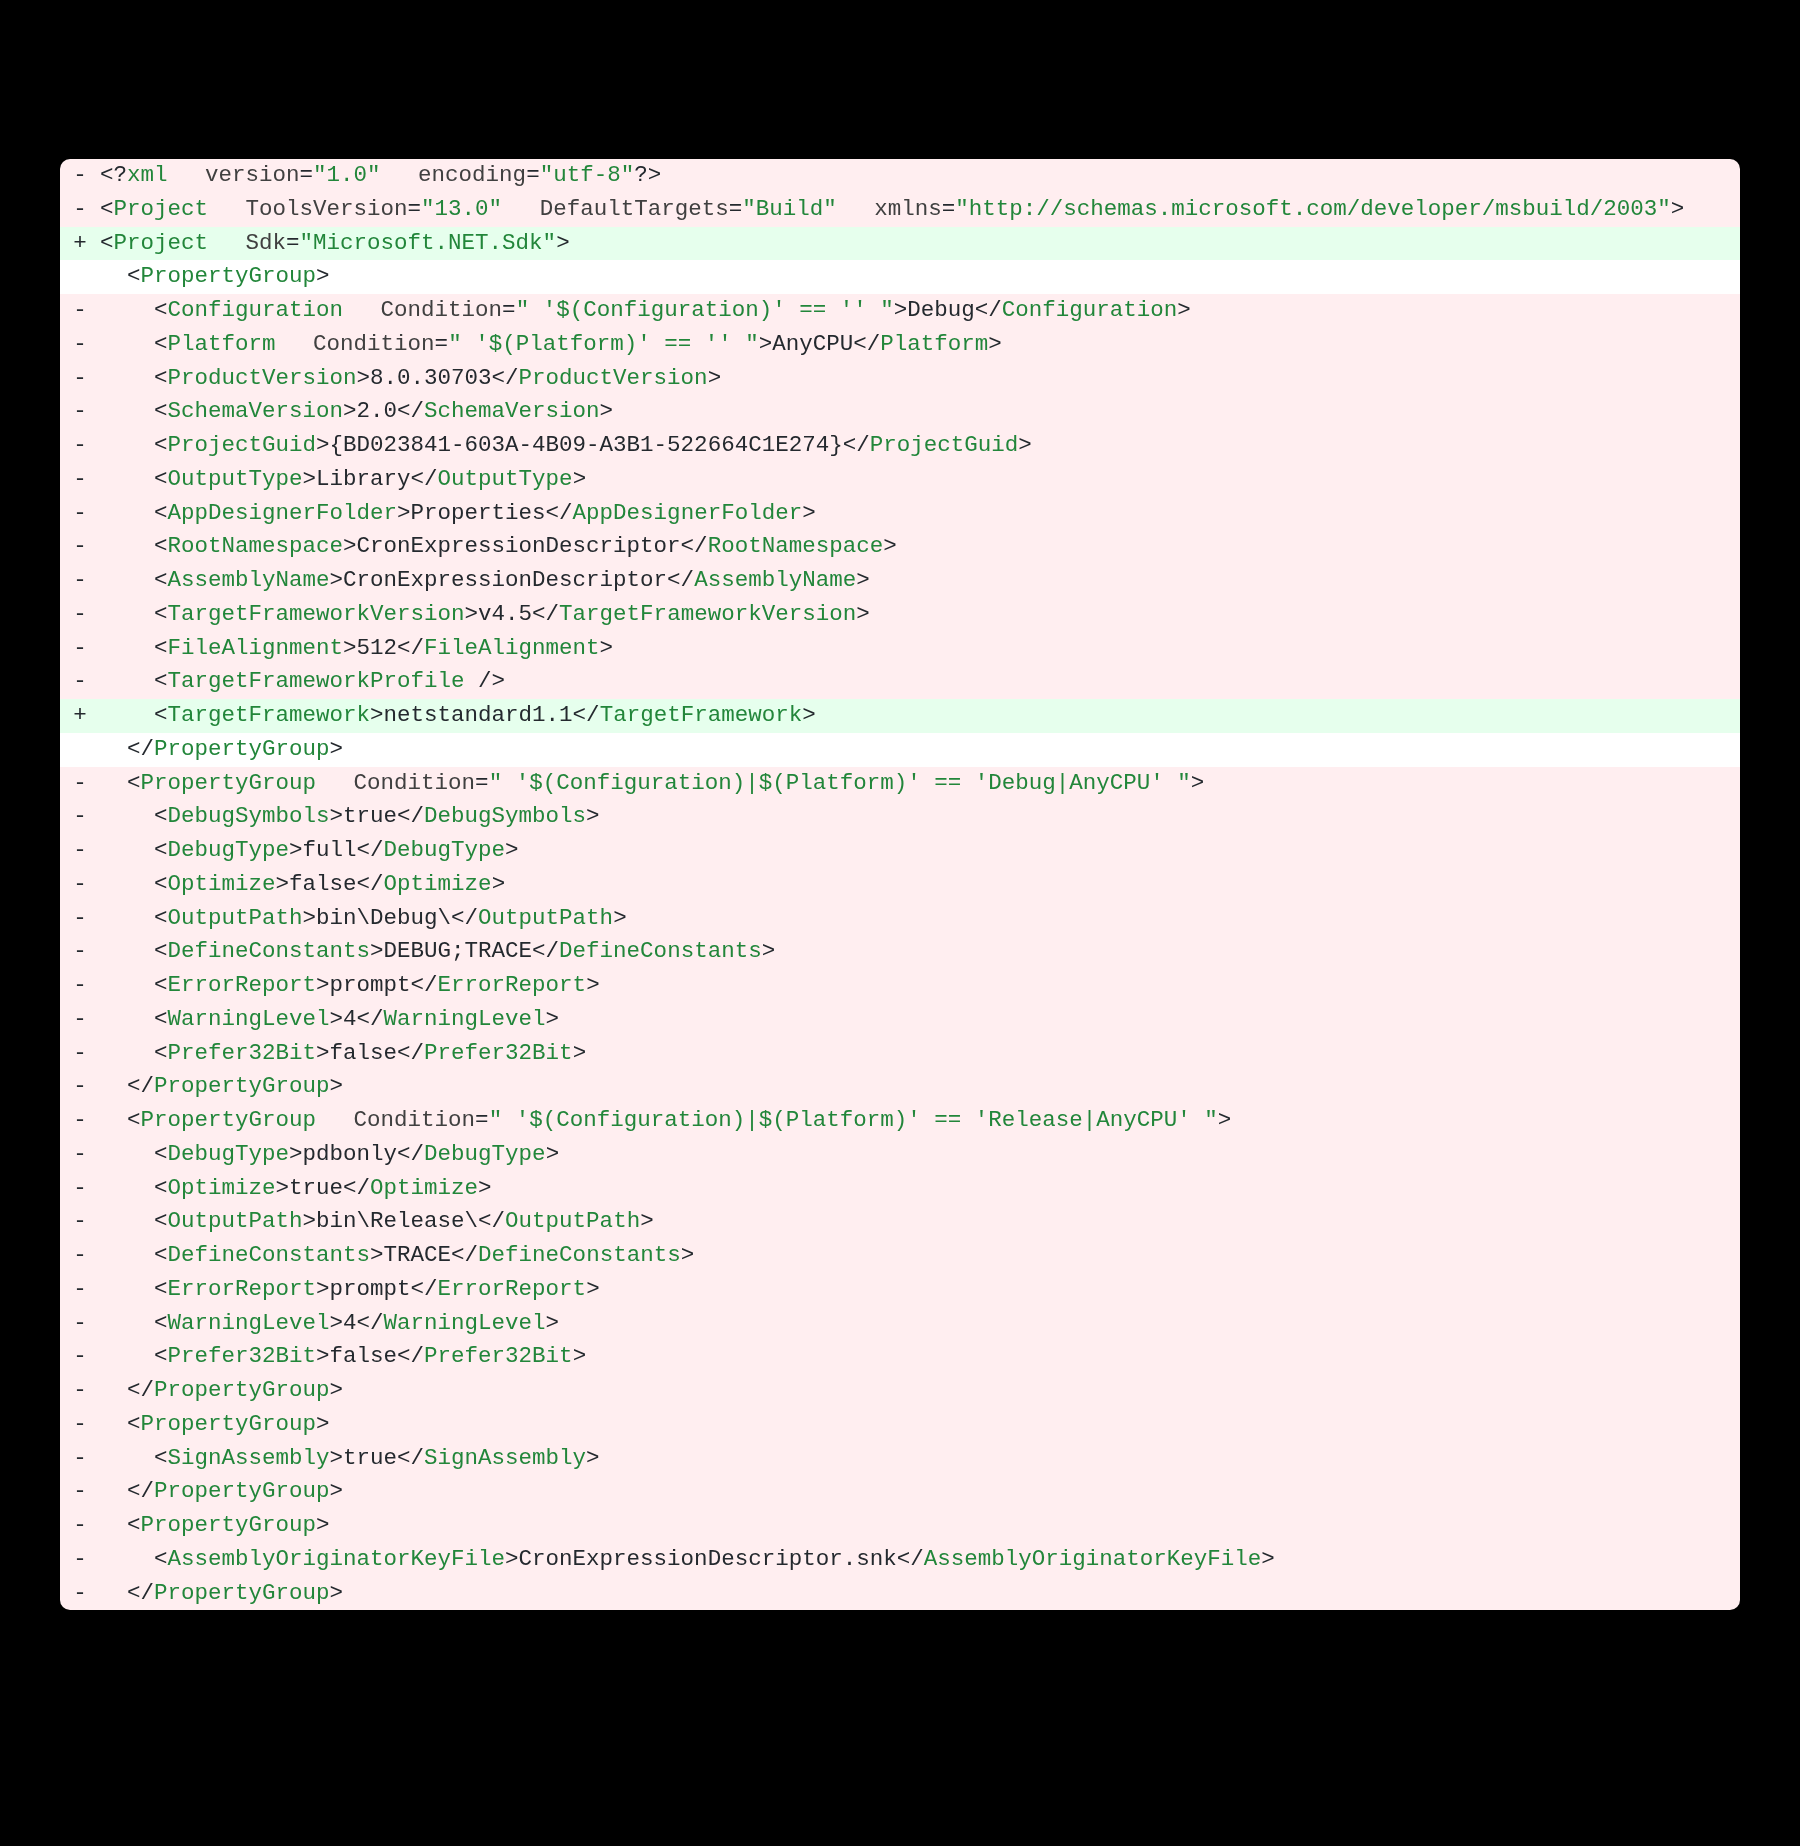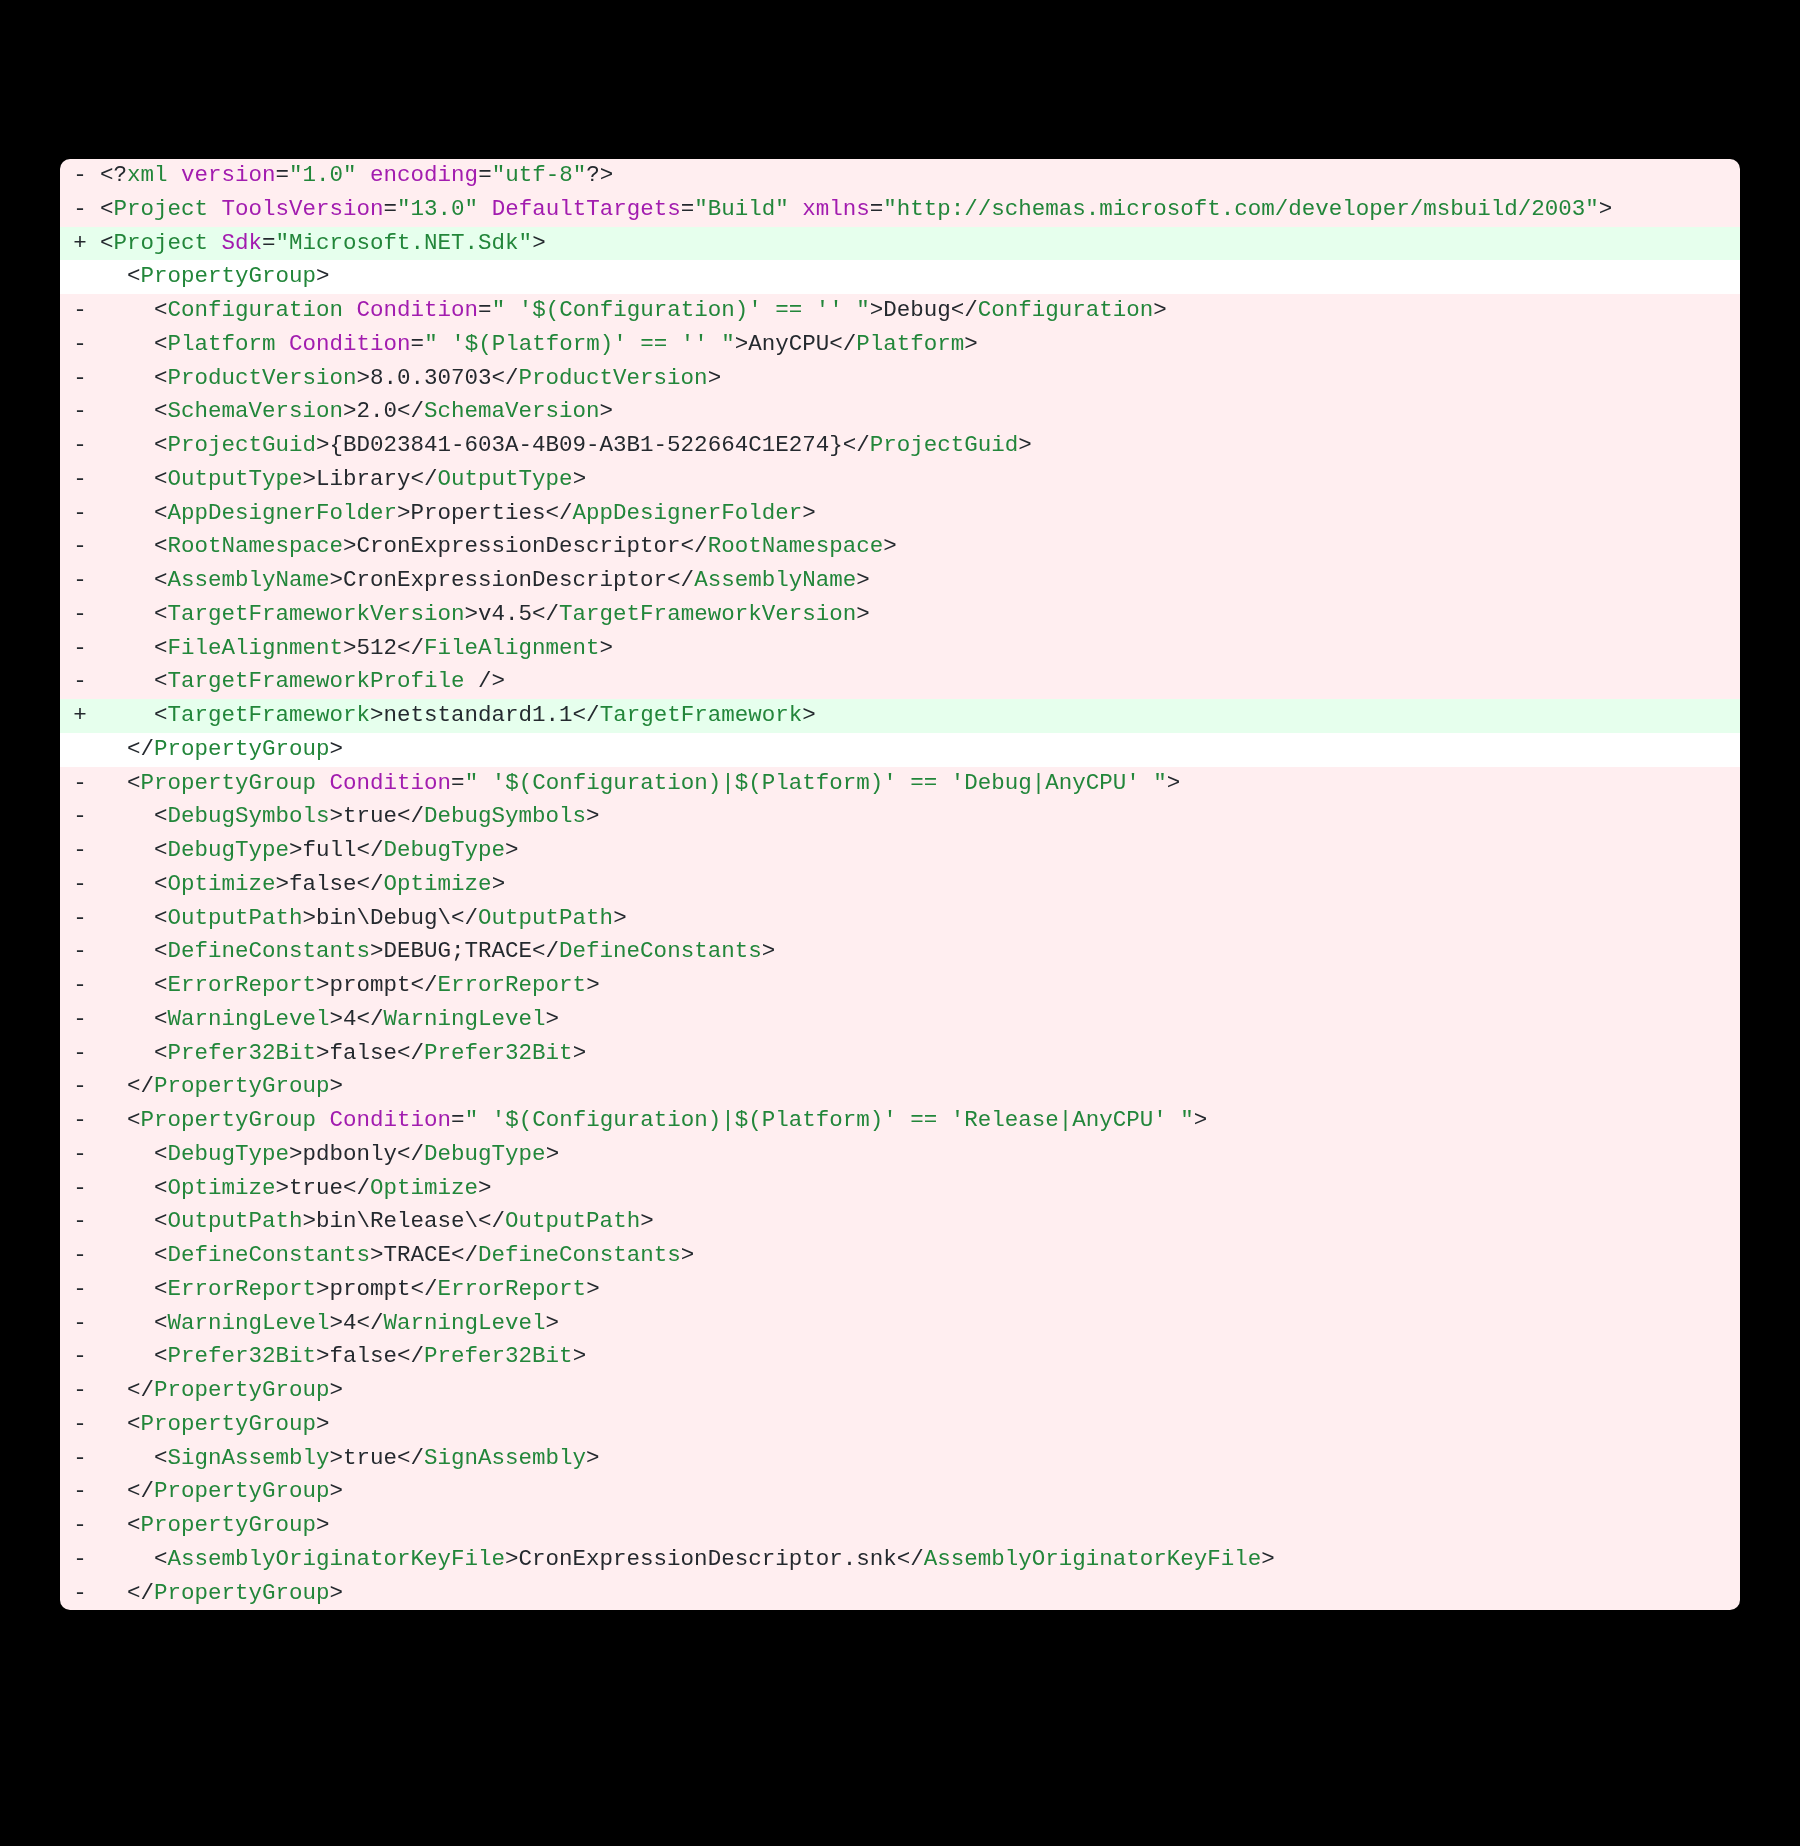--- a/index.html
+++ b/index.html
@@ -27,21 +27,21 @@
     flex: 0 0 40px;
     text-align: center;
     color: #24292e;
     user-select: none;
   }
   .code {
     flex: 1;
     color: #24292e;
   }
   .tag   { color: #22863a; }   
-  .attr  { color: #a21caf; }   
+  .attr  { color: #404040; margin-left: 24px; }   
 </style>
 </head>
 <body>
 
 
 
 <div class="diff-container" id="diff-root"><div class="line removed"><span class="gutter">-</span><span class="code"><span></span><span>&lt;?</span><span class="tag">xml</span><span> </span><span class="attr">version</span><span>=</span><span class="tag">"1.0"</span><span> </span><span class="attr">encoding</span><span>=</span><span class="tag">"utf-8"</span><span>?&gt;</span></span></div><div class="line removed"><span class="gutter">-</span><span class="code"><span></span><span>&lt;</span><span class="tag">Project</span><span> </span><span class="attr">ToolsVersion</span><span>=</span><span class="tag">"13.0"</span><span> </span><span class="attr">DefaultTargets</span><span>=</span><span class="tag">"Build"</span><span> </span><span class="attr">xmlns</span><span>=</span><span class="tag">"http://schemas.microsoft.com/developer/msbuild/2003"</span><span>&gt;</span></span></div><div class="line added"><span class="gutter">+</span><span class="code"><span></span><span>&lt;</span><span class="tag">Project</span><span> </span><span class="attr">Sdk</span><span>=</span><span class="tag">"Microsoft.NET.Sdk"</span><span>&gt;</span></span></div><div class="line context"><span class="gutter"> </span><span class="code"><span>  </span><span>&lt;</span><span class="tag">PropertyGroup</span><span>&gt;</span></span></div><div class="line removed"><span class="gutter">-</span><span class="code"><span>    </span><span>&lt;</span><span class="tag">Configuration</span><span> </span><span class="attr">Condition</span><span>=</span><span class="tag">" '$(Configuration)' == '' "</span><span>&gt;Debug&lt;/</span><span class="tag">Configuration</span><span>&gt;</span></span></div><div class="line removed"><span class="gutter">-</span><span class="code"><span>    </span><span>&lt;</span><span class="tag">Platform</span><span> </span><span class="attr">Condition</span><span>=</span><span class="tag">" '$(Platform)' == '' "</span><span>&gt;AnyCPU&lt;/</span><span class="tag">Platform</span><span>&gt;</span></span></div><div class="line removed"><span class="gutter">-</span><span class="code"><span>    </span><span>&lt;</span><span class="tag">ProductVersion</span><span>&gt;8.0.30703&lt;/</span><span class="tag">ProductVersion</span><span>&gt;</span></span></div><div class="line removed"><span class="gutter">-</span><span class="code"><span>    </span><span>&lt;</span><span class="tag">SchemaVersion</span><span>&gt;2.0&lt;/</span><span class="tag">SchemaVersion</span><span>&gt;</span></span></div><div class="line removed"><span class="gutter">-</span><span class="code"><span>    </span><span>&lt;</span><span class="tag">ProjectGuid</span><span>&gt;{BD023841-603A-4B09-A3B1-522664C1E274}&lt;/</span><span class="tag">ProjectGuid</span><span>&gt;</span></span></div><div class="line removed"><span class="gutter">-</span><span class="code"><span>    </span><span>&lt;</span><span class="tag">OutputType</span><span>&gt;Library&lt;/</span><span class="tag">OutputType</span><span>&gt;</span></span></div><div class="line removed"><span class="gutter">-</span><span class="code"><span>    </span><span>&lt;</span><span class="tag">AppDesignerFolder</span><span>&gt;Properties&lt;/</span><span class="tag">AppDesignerFolder</span><span>&gt;</span></span></div><div class="line removed"><span class="gutter">-</span><span class="code"><span>    </span><span>&lt;</span><span class="tag">RootNamespace</span><span>&gt;CronExpressionDescriptor&lt;/</span><span class="tag">RootNamespace</span><span>&gt;</span></span></div><div class="line removed"><span class="gutter">-</span><span class="code"><span>    </span><span>&lt;</span><span class="tag">AssemblyName</span><span>&gt;CronExpressionDescriptor&lt;/</span><span class="tag">AssemblyName</span><span>&gt;</span></span></div><div class="line removed"><span class="gutter">-</span><span class="code"><span>    </span><span>&lt;</span><span class="tag">TargetFrameworkVersion</span><span>&gt;v4.5&lt;/</span><span class="tag">TargetFrameworkVersion</span><span>&gt;</span></span></div><div class="line removed"><span class="gutter">-</span><span class="code"><span>    </span><span>&lt;</span><span class="tag">FileAlignment</span><span>&gt;512&lt;/</span><span class="tag">FileAlignment</span><span>&gt;</span></span></div><div class="line removed"><span class="gutter">-</span><span class="code"><span>    </span><span>&lt;</span><span class="tag">TargetFrameworkProfile</span><span> /&gt;</span></span></div><div class="line added"><span class="gutter">+</span><span class="code"><span>    </span><span>&lt;</span><span class="tag">TargetFramework</span><span>&gt;netstandard1.1&lt;/</span><span class="tag">TargetFramework</span><span>&gt;</span></span></div><div class="line context"><span class="gutter"> </span><span class="code"><span>  </span><span>&lt;/</span><span class="tag">PropertyGroup</span><span>&gt;</span></span></div><div class="line removed"><span class="gutter">-</span><span class="code"><span>  </span><span>&lt;</span><span class="tag">PropertyGroup</span><span> </span><span class="attr">Condition</span><span>=</span><span class="tag">" '$(Configuration)|$(Platform)' == 'Debug|AnyCPU' "</span><span>&gt;</span></span></div><div class="line removed"><span class="gutter">-</span><span class="code"><span>    </span><span>&lt;</span><span class="tag">DebugSymbols</span><span>&gt;true&lt;/</span><span class="tag">DebugSymbols</span><span>&gt;</span></span></div><div class="line removed"><span class="gutter">-</span><span class="code"><span>    </span><span>&lt;</span><span class="tag">DebugType</span><span>&gt;full&lt;/</span><span class="tag">DebugType</span><span>&gt;</span></span></div><div class="line removed"><span class="gutter">-</span><span class="code"><span>    </span><span>&lt;</span><span class="tag">Optimize</span><span>&gt;false&lt;/</span><span class="tag">Optimize</span><span>&gt;</span></span></div><div class="line removed"><span class="gutter">-</span><span class="code"><span>    </span><span>&lt;</span><span class="tag">OutputPath</span><span>&gt;bin\Debug\&lt;/</span><span class="tag">OutputPath</span><span>&gt;</span></span></div><div class="line removed"><span class="gutter">-</span><span class="code"><span>    </span><span>&lt;</span><span class="tag">DefineConstants</span><span>&gt;DEBUG;TRACE&lt;/</span><span class="tag">DefineConstants</span><span>&gt;</span></span></div><div class="line removed"><span class="gutter">-</span><span class="code"><span>    </span><span>&lt;</span><span class="tag">ErrorReport</span><span>&gt;prompt&lt;/</span><span class="tag">ErrorReport</span><span>&gt;</span></span></div><div class="line removed"><span class="gutter">-</span><span class="code"><span>    </span><span>&lt;</span><span class="tag">WarningLevel</span><span>&gt;4&lt;/</span><span class="tag">WarningLevel</span><span>&gt;</span></span></div><div class="line removed"><span class="gutter">-</span><span class="code"><span>    </span><span>&lt;</span><span class="tag">Prefer32Bit</span><span>&gt;false&lt;/</span><span class="tag">Prefer32Bit</span><span>&gt;</span></span></div><div class="line removed"><span class="gutter">-</span><span class="code"><span>  </span><span>&lt;/</span><span class="tag">PropertyGroup</span><span>&gt;</span></span></div><div class="line removed"><span class="gutter">-</span><span class="code"><span>  </span><span>&lt;</span><span class="tag">PropertyGroup</span><span> </span><span class="attr">Condition</span><span>=</span><span class="tag">" '$(Configuration)|$(Platform)' == 'Release|AnyCPU' "</span><span>&gt;</span></span></div><div class="line removed"><span class="gutter">-</span><span class="code"><span>    </span><span>&lt;</span><span class="tag">DebugType</span><span>&gt;pdbonly&lt;/</span><span class="tag">DebugType</span><span>&gt;</span></span></div><div class="line removed"><span class="gutter">-</span><span class="code"><span>    </span><span>&lt;</span><span class="tag">Optimize</span><span>&gt;true&lt;/</span><span class="tag">Optimize</span><span>&gt;</span></span></div><div class="line removed"><span class="gutter">-</span><span class="code"><span>    </span><span>&lt;</span><span class="tag">OutputPath</span><span>&gt;bin\Release\&lt;/</span><span class="tag">OutputPath</span><span>&gt;</span></span></div><div class="line removed"><span class="gutter">-</span><span class="code"><span>    </span><span>&lt;</span><span class="tag">DefineConstants</span><span>&gt;TRACE&lt;/</span><span class="tag">DefineConstants</span><span>&gt;</span></span></div><div class="line removed"><span class="gutter">-</span><span class="code"><span>    </span><span>&lt;</span><span class="tag">ErrorReport</span><span>&gt;prompt&lt;/</span><span class="tag">ErrorReport</span><span>&gt;</span></span></div><div class="line removed"><span class="gutter">-</span><span class="code"><span>    </span><span>&lt;</span><span class="tag">WarningLevel</span><span>&gt;4&lt;/</span><span class="tag">WarningLevel</span><span>&gt;</span></span></div><div class="line removed"><span class="gutter">-</span><span class="code"><span>    </span><span>&lt;</span><span class="tag">Prefer32Bit</span><span>&gt;false&lt;/</span><span class="tag">Prefer32Bit</span><span>&gt;</span></span></div><div class="line removed"><span class="gutter">-</span><span class="code"><span>  </span><span>&lt;/</span><span class="tag">PropertyGroup</span><span>&gt;</span></span></div><div class="line removed"><span class="gutter">-</span><span class="code"><span>  </span><span>&lt;</span><span class="tag">PropertyGroup</span><span>&gt;</span></span></div><div class="line removed"><span class="gutter">-</span><span class="code"><span>    </span><span>&lt;</span><span class="tag">SignAssembly</span><span>&gt;true&lt;/</span><span class="tag">SignAssembly</span><span>&gt;</span></span></div><div class="line removed"><span class="gutter">-</span><span class="code"><span>  </span><span>&lt;/</span><span class="tag">PropertyGroup</span><span>&gt;</span></span></div><div class="line removed"><span class="gutter">-</span><span class="code"><span>  </span><span>&lt;</span><span class="tag">PropertyGroup</span><span>&gt;</span></span></div><div class="line removed"><span class="gutter">-</span><span class="code"><span>    </span><span>&lt;</span><span class="tag">AssemblyOriginatorKeyFile</span><span>&gt;CronExpressionDescriptor.snk&lt;/</span><span class="tag">AssemblyOriginatorKeyFile</span><span>&gt;</span></span></div><div class="line removed"><span class="gutter">-</span><span class="code"><span>  </span><span>&lt;/</span><span class="tag">PropertyGroup</span><span>&gt;</span></span></div></div>
 
 
 

